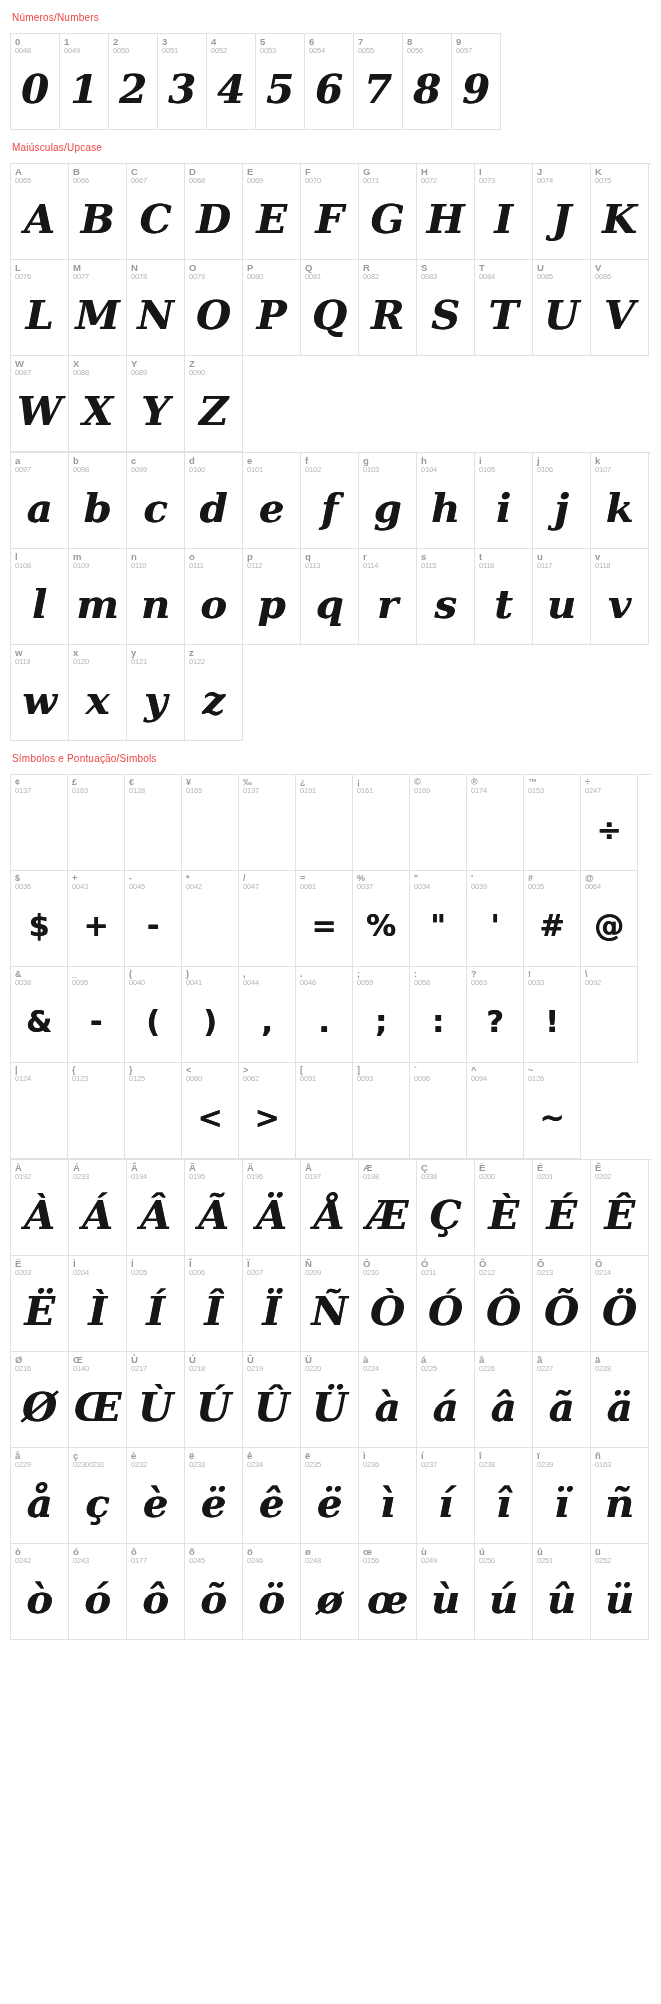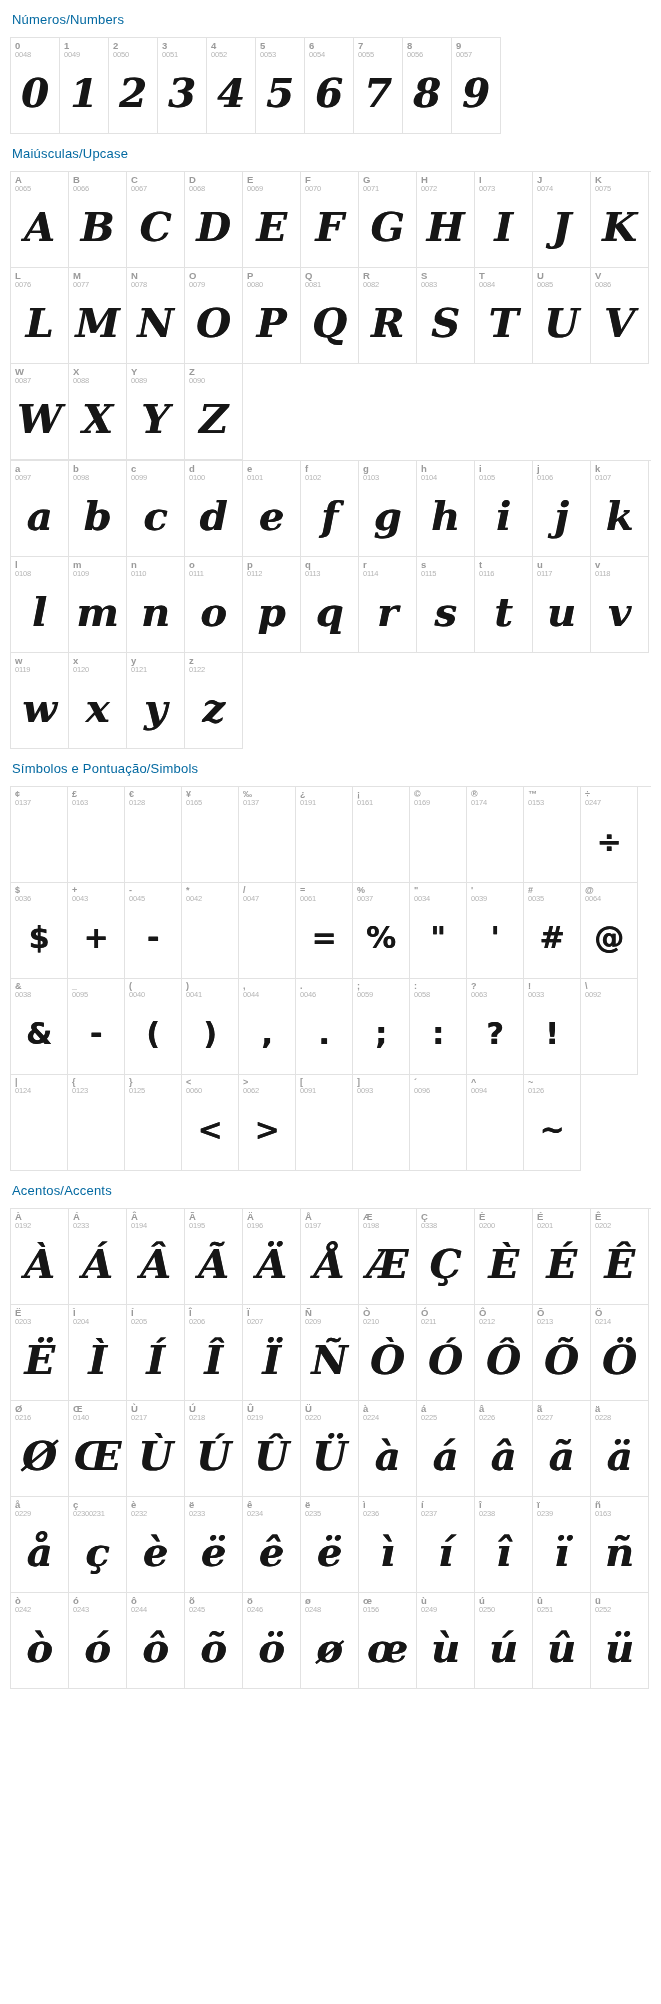--- a/index.html
+++ b/index.html
@@ -14,22 +14,22 @@
     min-height: 2004px;
     position: relative;
   }
   .page {
     padding: 0 0 20px 0;
   }
   .section {
     margin: 0 0 0 0;
   }
   .section-title {
-    font-size: 13px;
-    color: #0369a1;
+    font-size: 10px;
+    color: #ef4444;
     font-weight: 400;
     padding: 0 0 0 12px;
     margin: 12px 0 10px 0;
     letter-spacing: 0.2px;
   }
   .glyph-grid {
     display: flex;
     flex-wrap: wrap;
     margin: 0 0 0 10px;
     border-left: 1px solid #e2e2e2;
@@ -848,21 +848,20 @@
           <div class="cell symbol">
             <div class="meta">
               <span class="ch">~</span>
               <span class="code">0126</span>
             </div>
             <div class="glyph">~</div>
           </div>
         </div>
       </div>
       <div class="section">
-        <div class="section-title">Acentos/Accents</div>
         <div class="glyph-grid grid-accents">
           <div class="cell">
             <div class="meta">
               <span class="ch">À</span>
               <span class="code">0192</span>
             </div>
             <div class="glyph">À</div>
           </div>
           <div class="cell">
             <div class="meta">
@@ -1175,21 +1174,21 @@
           <div class="cell">
             <div class="meta">
               <span class="ch">ó</span>
               <span class="code">0243</span>
             </div>
             <div class="glyph">ó</div>
           </div>
           <div class="cell">
             <div class="meta">
               <span class="ch">ô</span>
-              <span class="code">0244</span>
+              <span class="code">0177</span>
             </div>
             <div class="glyph">ô</div>
           </div>
           <div class="cell">
             <div class="meta">
               <span class="ch">õ</span>
               <span class="code">0245</span>
             </div>
             <div class="glyph">õ</div>
           </div>

